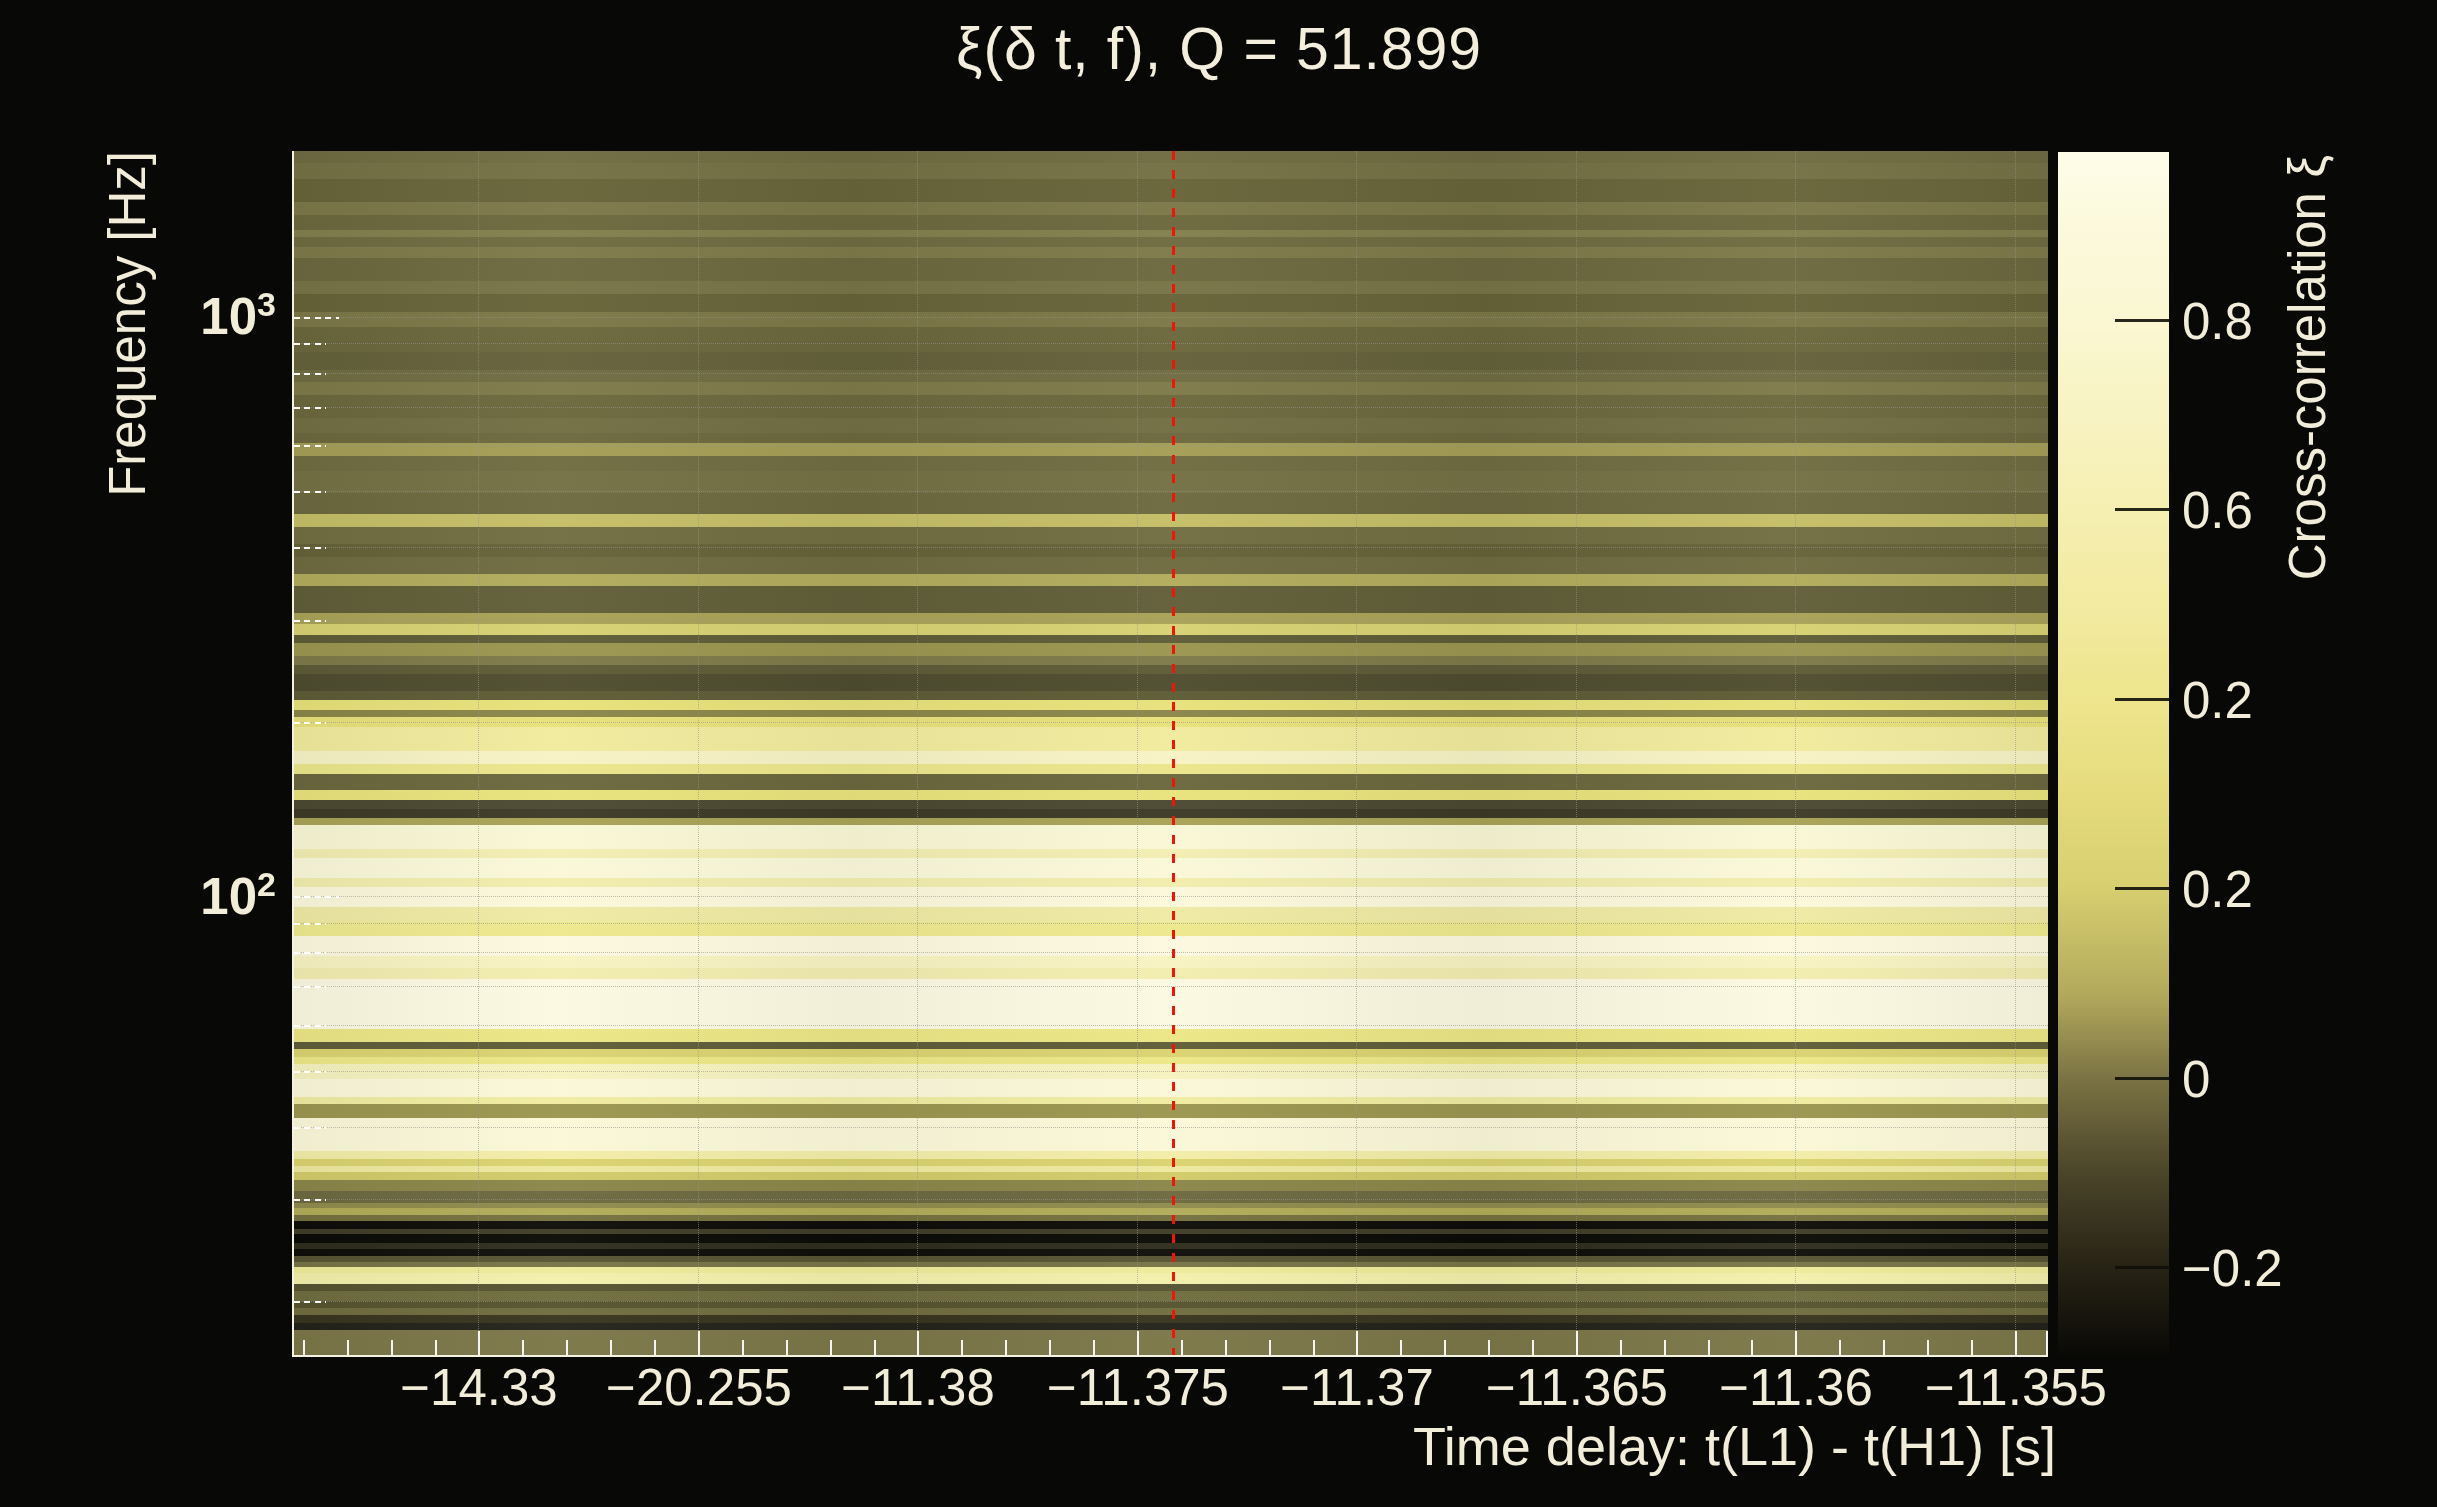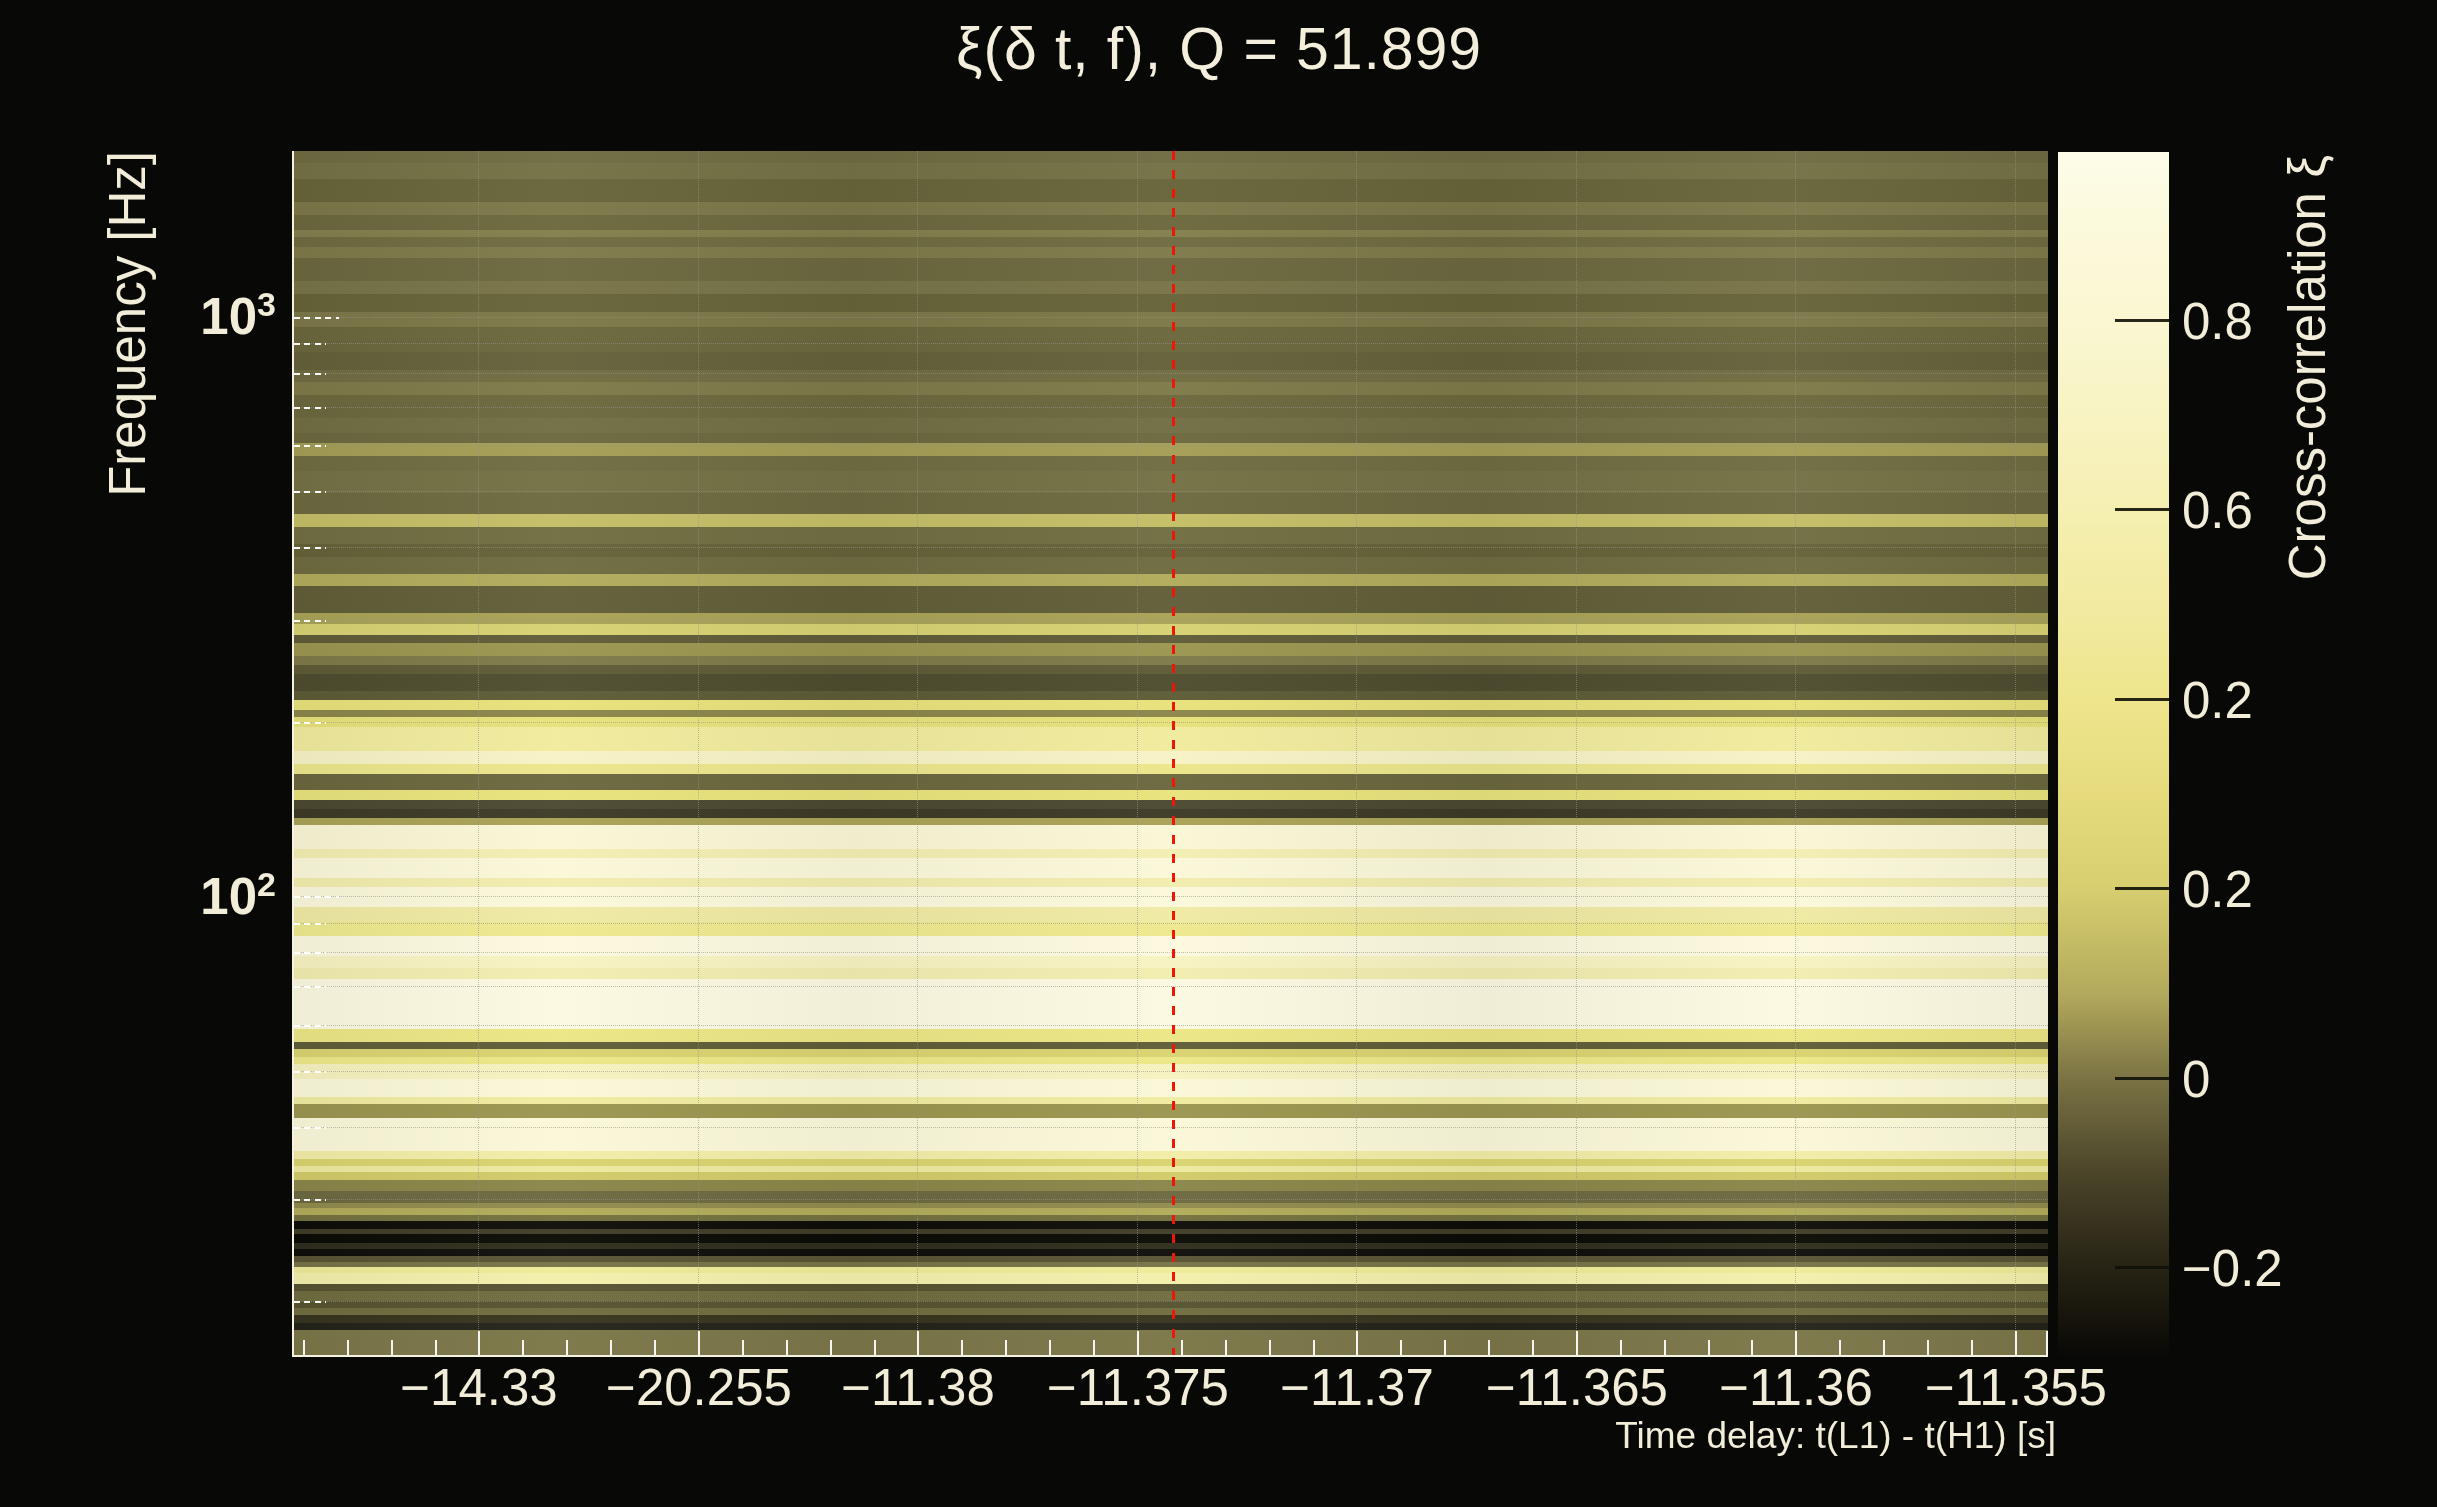--- a/index.html
+++ b/index.html
@@ -34,21 +34,21 @@
   }
   .xtick{width:1.9px;background:rgba(255,255,255,.92);bottom:1.9px;}
   #marker-line{
     top:0;width:2.8px;height:100%;
     background:repeating-linear-gradient(to bottom,#ee1606 0 9.4px,rgba(0,0,0,0) 9.4px 19px);
   }
   #frame-left{left:0;top:0;width:1.9px;height:100%;background:#f5f2e2;}
   #frame-bottom{left:0;bottom:0;width:100%;height:1.9px;background:#f5f2e2;}
   #frame-right-tick{right:0;bottom:1.9px;width:1.9px;height:24.5px;background:rgba(255,255,255,.92);}
   .xlab{top:1358px;width:226px;margin-left:-113px;text-align:center;font-size:51px;}
-  #x-axis-title{top:1415px;left:848px;width:1208px;text-align:right;font-size:37px;}
+  #x-axis-title{top:1415px;left:848px;width:1208px;text-align:right;font-size:54px;}
   .ylab-exp{top:0;text-align:right;font-size:51px;width:219px;left:57px;font-weight:bold;}
   .ylab-exp sup{font-size:34px;}
   #y-axis-title,#colorbar-title{
     width:603px;height:57px;text-align:right;font-size:51px;
     transform-origin:0 0;transform:rotate(-90deg);white-space:nowrap;
   }
   #y-axis-title{left:98px;top:754px;}
   #colorbar-title{left:2278px;top:758px;}
   #colorbar{left:2058px;top:152px;width:111px;height:1203px;}
   .cbtick{left:2115px;width:55px;height:2.8px;background:rgba(16,15,8,.9);}

